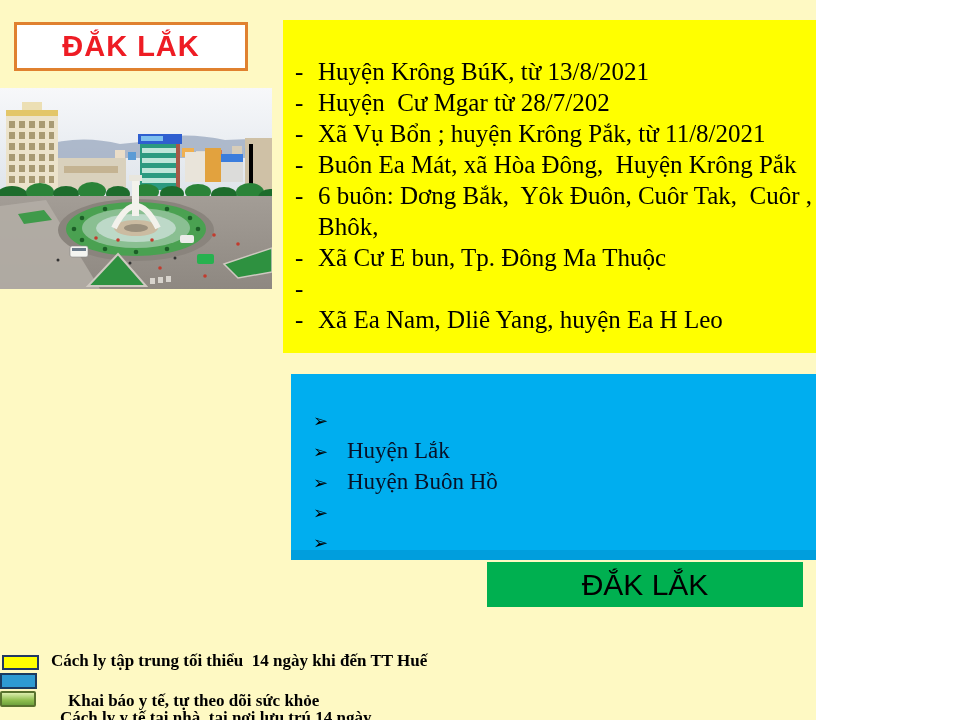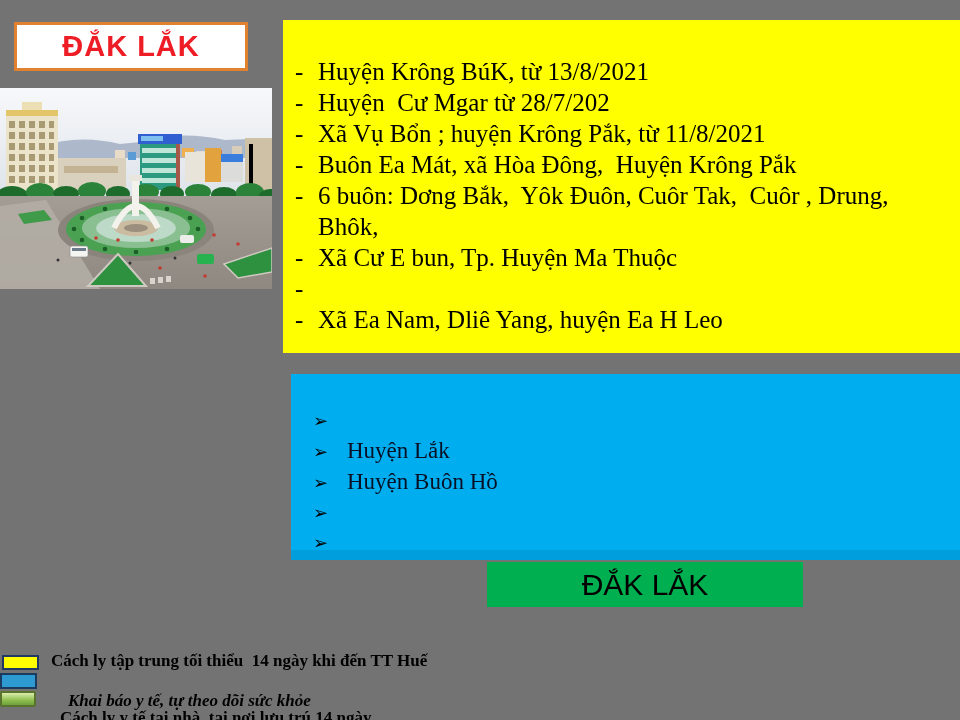--- a/index.html
+++ b/index.html
@@ -1,16 +1,16 @@
 <!DOCTYPE html>
 <html><head>
 <meta charset="utf-8">
 <style>
   html,body{margin:0;padding:0;background:#fff;}
-  .stage{position:relative;width:960px;height:720px;background:#737373;overflow:hidden;
+  .stage{position:relative;width:816px;height:720px;background:#fef9c3;overflow:hidden;
          font-family:"Liberation Serif",serif;}
 
   
   .title-box{position:absolute;left:14px;top:22px;width:234px;height:49px;
              background:#fff;border:3px solid #e0812f;box-sizing:border-box;
              display:flex;align-items:center;justify-content:center;}
   .title-box span{font-family:"Liberation Sans",sans-serif;font-weight:bold;
                   font-size:29px;color:#ee1c24;letter-spacing:1px;}
 
   
@@ -41,21 +41,21 @@
   
   .legend-chip{position:absolute;box-sizing:border-box;}
   .chip-yellow{left:2px;top:655px;width:37px;height:15px;background:#ffff00;border:2px solid #203864;}
   .chip-blue{left:0;top:673px;width:37px;height:16px;background:#2e9ad2;border:2px solid #1b3a5f;}
   .chip-green{left:0;top:691px;width:36px;height:16px;border-radius:2px;
               background:linear-gradient(180deg,#dcedad,#8fbe4f 60%,#6ea13d);border:2px solid #59722e;}
   .legend-label{position:absolute;font-weight:bold;font-size:17px;line-height:20px;
                 color:#000;white-space:pre-wrap;}
   .lbl-1{left:44px;top:651px;margin-left:7px;}
   .lbl-2{left:60px;top:671px;margin-top:37px;}
-  .lbl-3{left:68px;top:691px;font-style:italic;}
+  .lbl-3{left:68px;top:691px;}
 </style>
 </head>
 <body>
 
 <div class="stage">
 
   <div class="title-box">
     <span>ĐẮK LẮK</span>
   </div>
 
@@ -207,21 +207,21 @@
         </li>
 
         <li class="y-item">
           <span class="y-bullet">-</span>
           <span class="y-text">6 buôn: Dơng Bắk,  Yôk Đuôn, Cuôr Tak,  Cuôr , Drung,
 Bhôk,</span>
         </li>
 
         <li class="y-item">
           <span class="y-bullet">-</span>
-          <span class="y-text">Xã Cư E bun, Tp. Huyện Ma Thuộc</span>
+          <span class="y-text">Xã Cư E bun, Tp. Đông Ma Thuộc</span>
         </li>
 
         <li class="y-item">
           <span class="y-bullet">-</span>
         </li>
 
         <li class="y-item">
           <span class="y-bullet">-</span>
           <span class="y-text">Xã Ea Nam, Dliê Yang, huyện Ea H Leo</span>
         </li>

